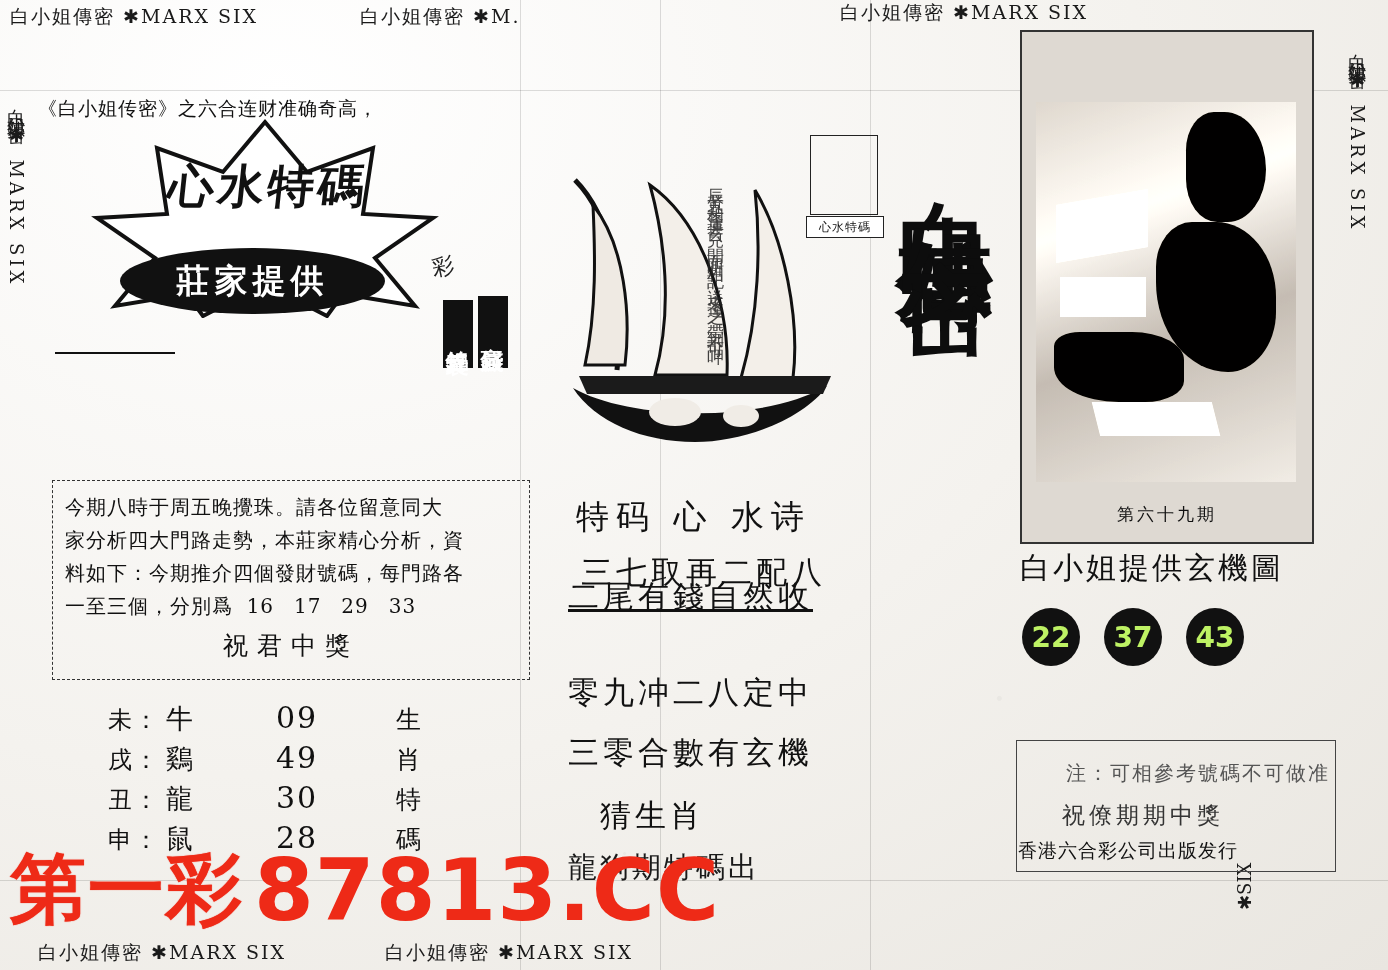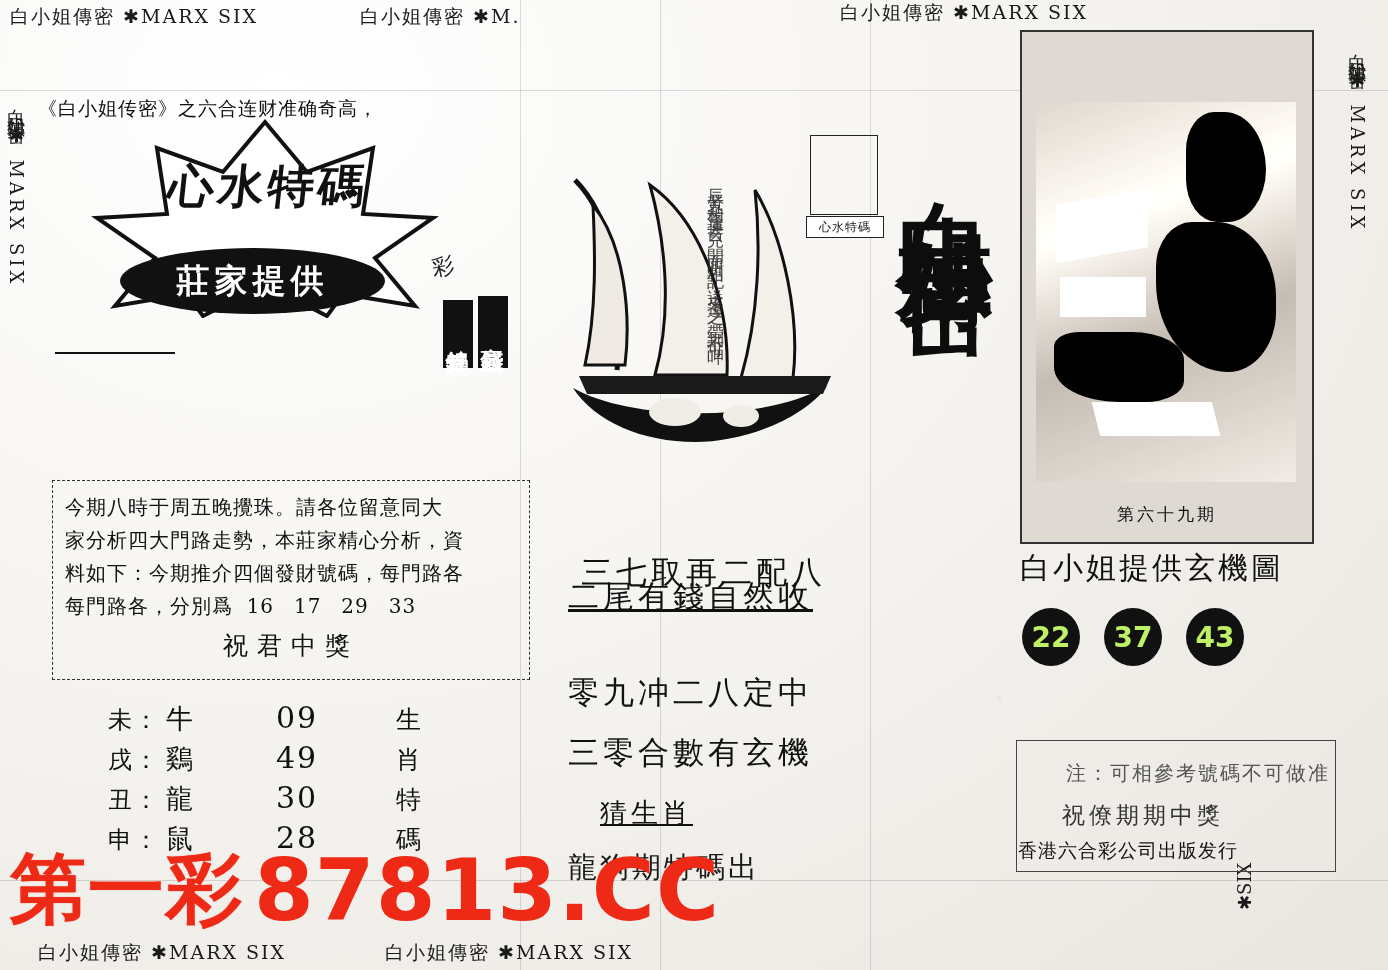--- a/index.html
+++ b/index.html
@@ -145,21 +145,21 @@
     font-size:33px;letter-spacing:7px;
   }
   .mid-line{
     position:absolute;left:568px;
     font-family:"DejaVu Serif","Liberation Serif",serif;
     font-size:31px;letter-spacing:4px;
   }
   .mid-guess{
     position:absolute;left:600px;top:795px;
     font-family:"DejaVu Serif","Liberation Serif",serif;
-    font-size:27px;letter-spacing:4px;text-decoration:underline;
+    font-size:31px;letter-spacing:4px;
   }
   .mid-foot{
     position:absolute;left:568px;top:848px;
     font-family:"DejaVu Serif","Liberation Serif",serif;
     font-size:29px;letter-spacing:3px;color:#1a1a1a;
   }
 
   
   .bigbrand{
     position:absolute;left:880px;top:125px;width:130px;height:760px;
@@ -281,21 +281,21 @@
 
   <div class="chip">彩</div>
   <div class="seal s1">錦囊</div>
   <div class="seal s2">贏錢</div>
 
   <div class="infobox">
     <div>今期八時于周五晚攪珠。請各位留意同大</div>
     <div>家分析四大門路走勢，本莊家精心分析，資</div>
     <div>料如下：今期推介四個發財號碼，每門路各</div>
     <div>
-      <span>每門路各，分別爲</span>
+      <span>一至三個，分別爲</span>
       <span class="numcell">16</span>
       <span class="numcell">17</span>
       <span class="numcell">29</span>
       <span class="numcell">33</span>
     </div>
     <div class="wish">祝君中獎</div>
   </div>
 
   <div class="ltable">
     <div class="row">
@@ -334,20 +334,21 @@
       <path d="M24,226 L276,226 L268,244 L32,244 Z" fill="#1b1b1b"></path>
       <ellipse cx="120" cy="262" rx="26" ry="14" fill="#f0ece6"></ellipse>
       <ellipse cx="186" cy="266" rx="18" ry="11" fill="#f0ece6"></ellipse>
     </svg>
   </div>
   <div class="poem-box">辰黃五相逢運玄兒 開面听相記 送來逢之 帶到不可呷</div>
 
   <div class="small-box"></div>
   <div class="small-box-label">心水特碼</div>
 
+  <div class="mid-title">特码 心 水诗</div>
   <div class="mid-line" style="top:552px;margin-left:13px;">三七取再二配八</div>
   <div class="mid-line" style="top:576px;text-decoration:underline;">二尾有錢自然收</div>
   <div class="mid-line" style="top:732px;">三零合數有玄機</div>
   <div class="mid-line" style="top:672px;">零九冲二八定中</div>
   <div class="mid-guess">猜生肖</div>
   <div class="mid-foot">龍狗期特碼出</div>
 
   <div class="bigbrand">白小姐傳密</div>
 
   <div class="photo-frame">

